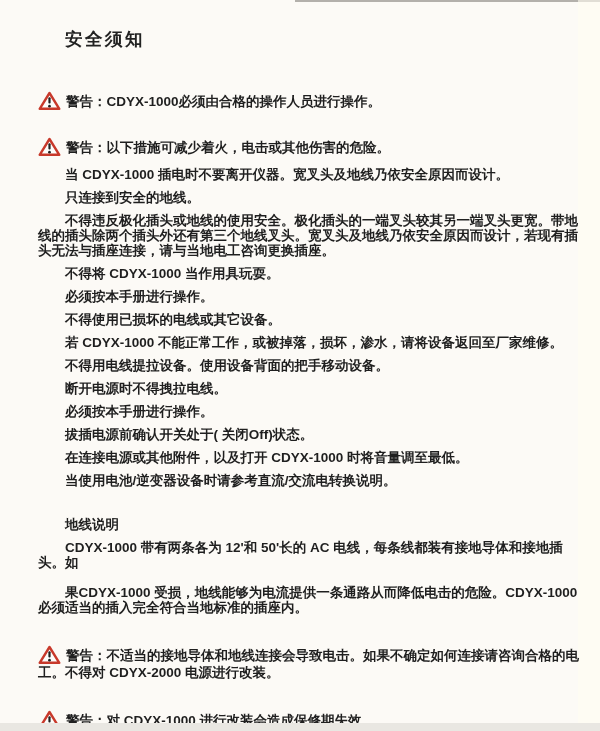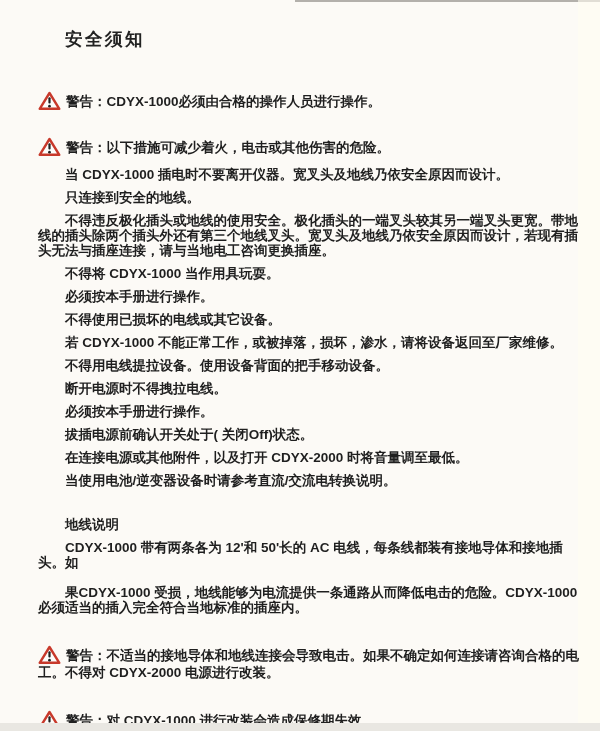--- a/index.html
+++ b/index.html
@@ -108,21 +108,21 @@
     <p class="item">只连接到安全的地线。</p>
     <p class="item">不得违反极化插头或地线的使用安全。极化插头的一端叉头较其另一端叉头更宽。带地线的插头除两个插头外还有第三个地线叉头。宽叉头及地线乃依安全原因而设计，若现有插头无法与插座连接，请与当地电工咨询更换插座。</p>
     <p class="item">不得将 CDYX-1000 当作用具玩耍。</p>
     <p class="item">必须按本手册进行操作。</p>
     <p class="item">不得使用已损坏的电线或其它设备。</p>
     <p class="item">若 CDYX-1000 不能正常工作，或被掉落，损坏，渗水，请将设备返回至厂家维修。</p>
     <p class="item">不得用电线提拉设备。使用设备背面的把手移动设备。</p>
     <p class="item">断开电源时不得拽拉电线。</p>
     <p class="item">必须按本手册进行操作。</p>
     <p class="item">拔插电源前确认开关处于( 关闭Off)状态。</p>
-    <p class="item">在连接电源或其他附件，以及打开 CDYX-2000 时将音量调至最低。</p>
+    <p class="item">在连接电源或其他附件，以及打开 CDYX-1000 时将音量调至最低。</p>
     <p class="item">当使用电池/逆变器设备时请参考直流/交流电转换说明。</p>
   </div>
 
   <p class="section-heading">地线说明</p>
   <p class="para">CDYX-1000 带有两条各为 12'和 50'长的 AC 电线，每条线都装有接地导体和接地插头。如</p>
   <p class="para gap">果CDYX-1000 受损，地线能够为电流提供一条通路从而降低电击的危险。CDYX-1000 必须适当的插入完全符合当地标准的插座内。</p>
 
   <p class="warn w3">
     <span class="tri"><svg width="23" height="20" viewBox="0 0 23 20">
           <path d="M11.5 2 L21.3 17.8 L1.7 17.8 Z" fill="#fdfdfb" stroke="#c8392b" stroke-width="2.4" stroke-linejoin="round"></path>

